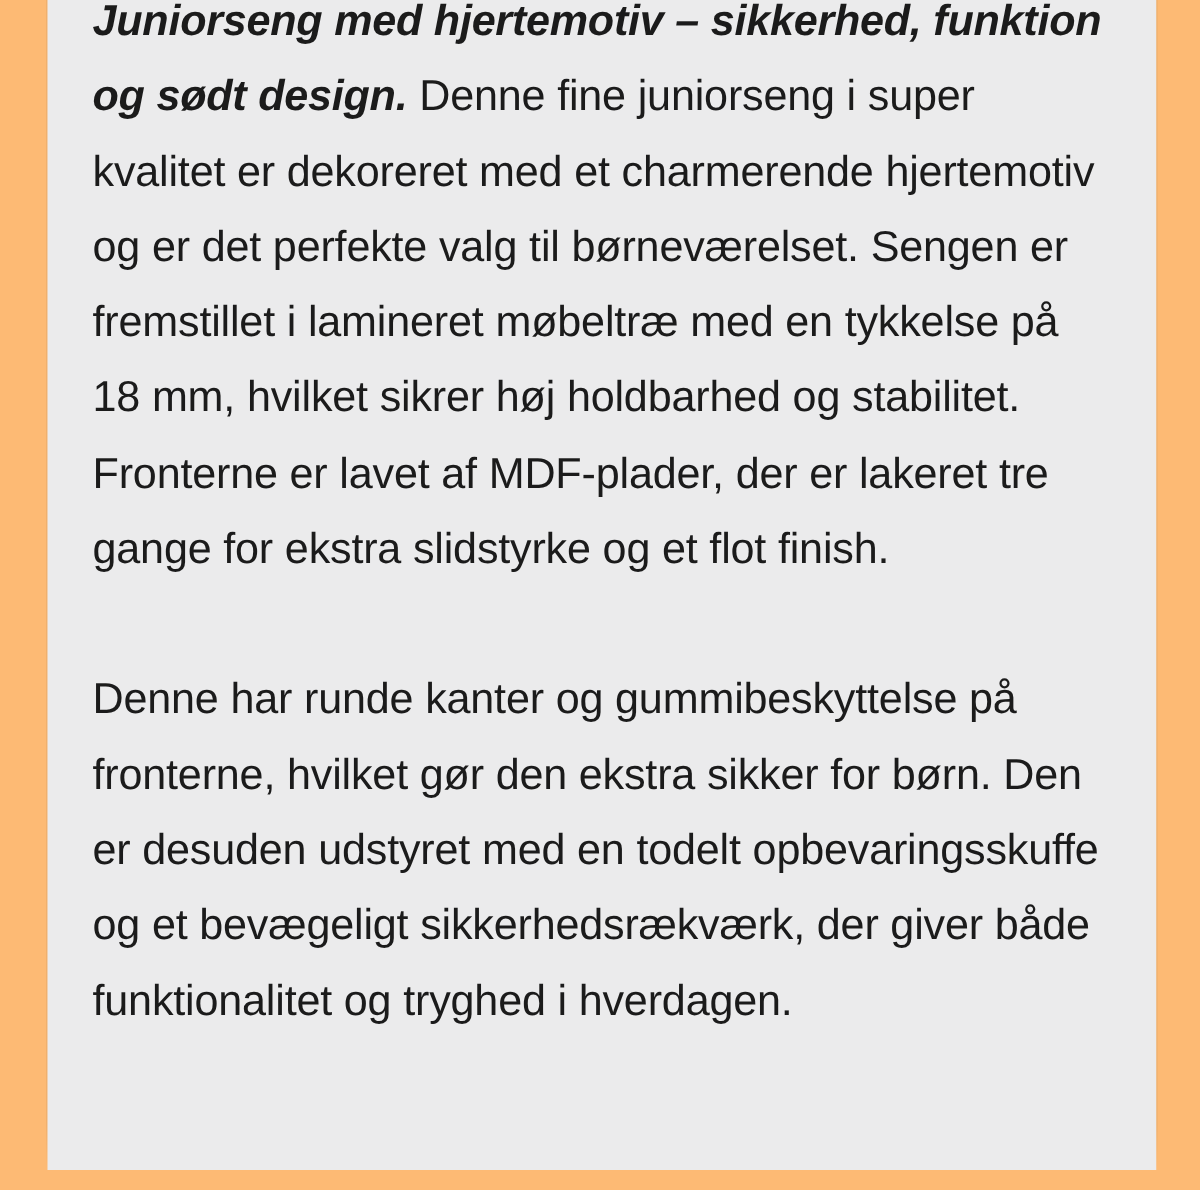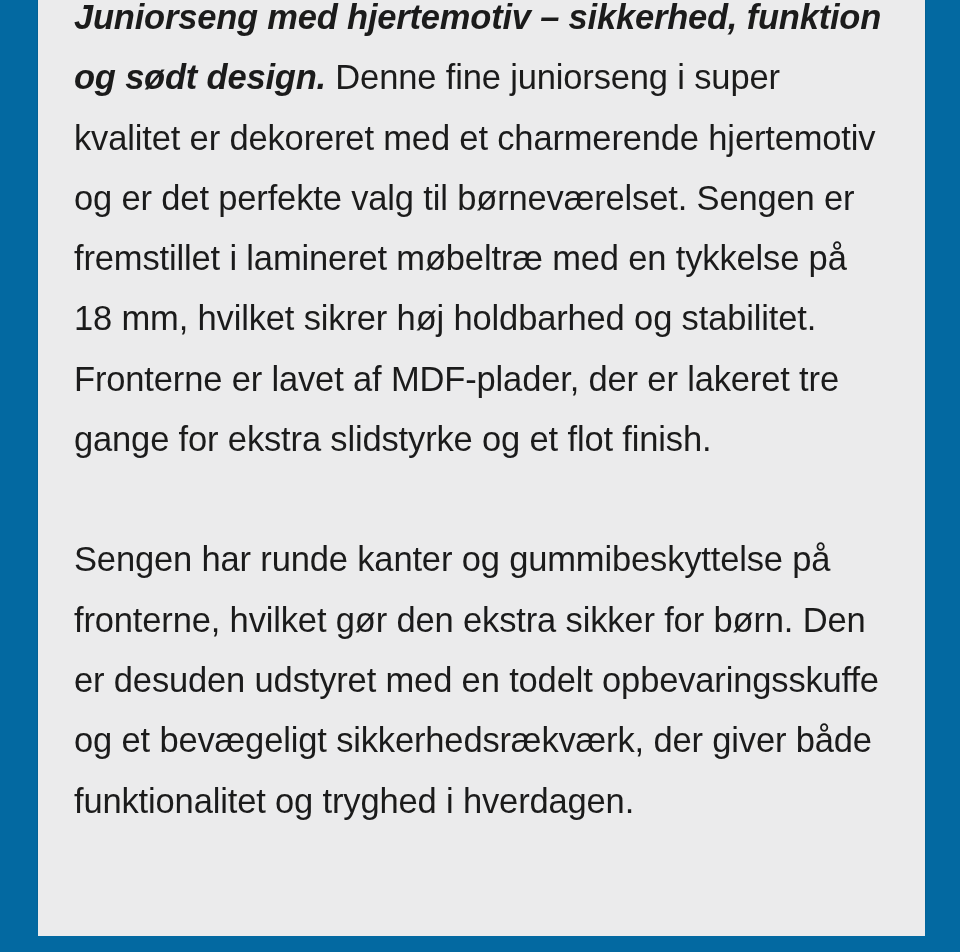--- a/index.html
+++ b/index.html
@@ -11,21 +11,21 @@
     height: 952px;
     background: #ececed;
     font-family: "Liberation Sans", sans-serif;
     overflow: hidden;
   }
 
   #page {
     position: relative;
     width: 960px;
     height: 952px;
-    background: #0369a1;
+    background: #fdba74;
   }
 
   
   .rule {
     position: absolute;
     top: 0;
     width: 1px;
     height: 936px;
     background: linear-gradient(to bottom,
         rgba(0,0,0,0.075) 0%,
@@ -79,18 +79,18 @@
 <div id="page">
 
   <div class="rule left"></div>
   <div class="rule right"></div>
 
   <div class="column">
     <div class="article">
 
       <p><span class="lede">Juniorseng med hjertemotiv – sikkerhed, funktion og sødt design.</span><span> Denne fine juniorseng i super kvalitet er dekoreret med et charmerende hjertemotiv og er det perfekte valg til børneværelset. Sengen er fremstillet i lamineret møbeltræ med en tykkelse på 18 mm, hvilket sikrer høj holdbarhed og stabilitet. Fronterne er lavet af MDF-plader, der er lakeret tre gange for ekstra slidstyrke og et flot finish.</span></p>
 
-      <p>Sengen har runde kanter og gummibeskyttelse på fronterne, hvilket gør den ekstra sikker for børn. Den er desuden udstyret med en todelt opbevaringsskuffe og et bevægeligt sikkerhedsrækværk, der giver både funktionalitet og tryghed i hverdagen.</p>
+      <p>Denne har runde kanter og gummibeskyttelse på fronterne, hvilket gør den ekstra sikker for børn. Den er desuden udstyret med en todelt opbevaringsskuffe og et bevægeligt sikkerhedsrækværk, der giver både funktionalitet og tryghed i hverdagen.</p>
 
     </div>
   </div>
 
 </div>
 
 </body></html>

